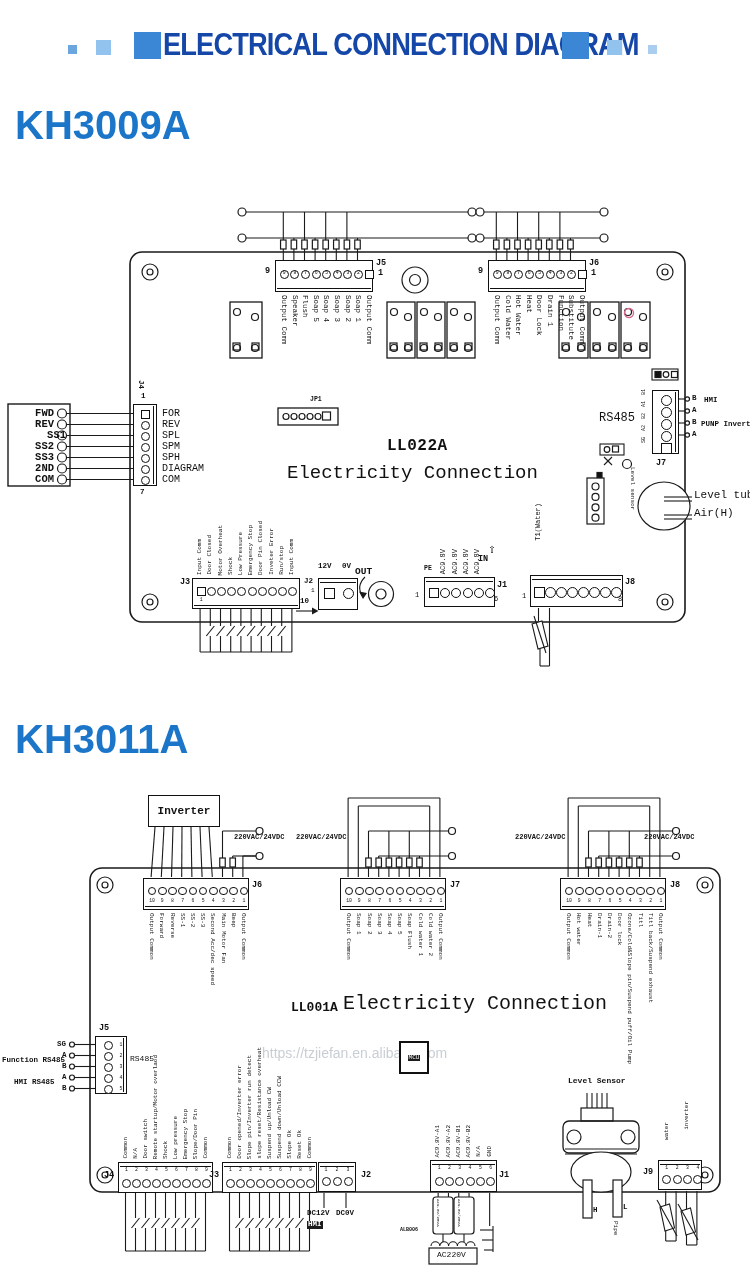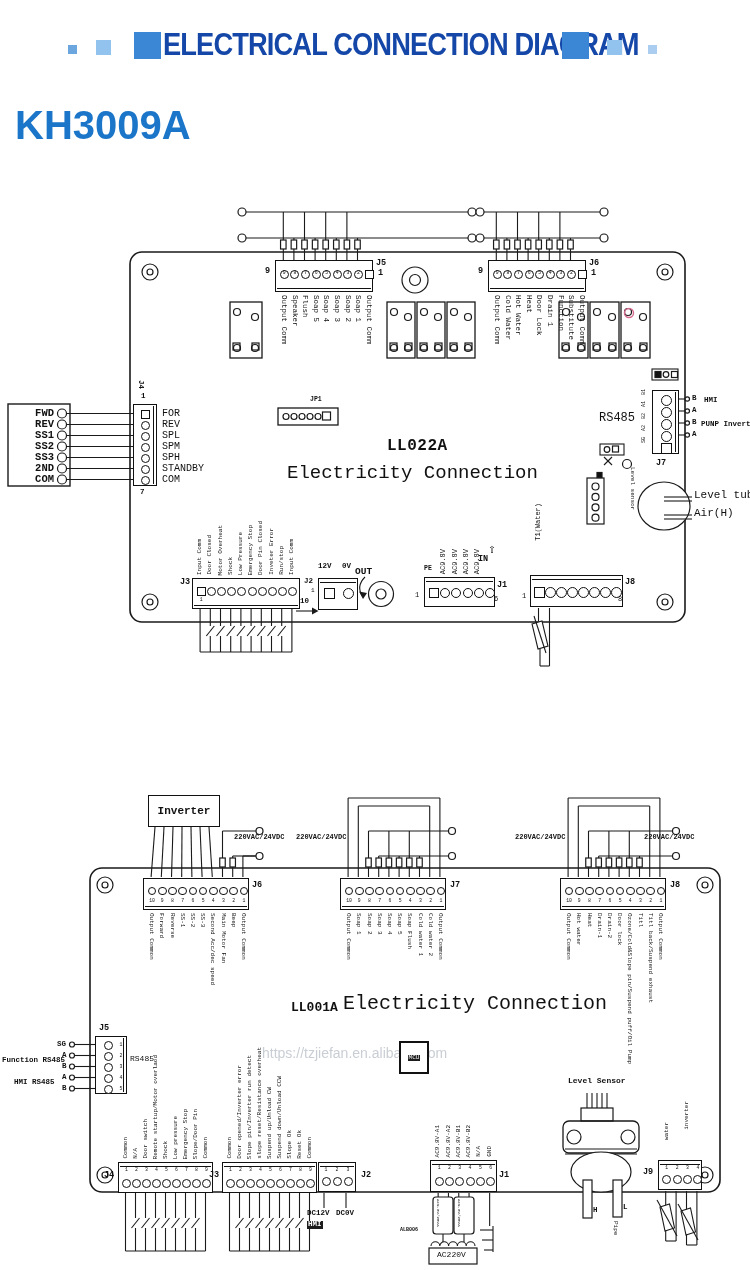--- a/index.html
+++ b/index.html
@@ -443,20 +443,21 @@
 
   <span class="sq" style="left:68px;top:45px;width:9px;height:9px;background:var(--sq_mid)"></span>
   <span class="sq" style="left:96px;top:40px;width:15px;height:15px;background:var(--sq_light)"></span>
   <span class="sq" style="left:134px;top:32px;width:27px;height:27px;background:var(--sq_strong)"></span>
   <div class="hdr-title">ELECTRICAL CONNECTION DIAGRAM</div>
   <span class="sq" style="left:562px;top:32px;width:27px;height:27px;background:var(--sq_strong)"></span>
   <span class="sq" style="left:607px;top:40px;width:15px;height:15px;background:var(--sq_light)"></span>
   <span class="sq" style="left:648px;top:45px;width:9px;height:9px;background:var(--sq_pale)"></span>
 
   <div class="model" style="left:15px;top:103px">KH3009A</div>
+  <div class="model" style="left:15px;top:717px">KH3011A</div>
 
   <div class="pcb" style="left:387px;top:437px;font-size:16px;font-weight:bold;letter-spacing:.5px">LL022A</div>
   <div class="sub" style="left:287px;top:462px;font-size:19px">Electricity Connection</div>
   <div class="pcb" style="left:291px;top:1000px;font-size:13px;font-weight:bold">LL001A</div>
   <div class="sub" style="left:343px;top:992px;font-size:20px">Electricity Connection</div>
 
   <div class="invbox" style="left:148px;top:795px;width:72px;height:32px">Inverter</div>
   <div class="mcu" style="left:399px;top:1041px;width:30px;height:33px">
     <span class="tag badge" style="position:static;font-size:6px">MCU</span>
   </div>
@@ -523,21 +524,21 @@
       <span class="tag" style="left: 28px; top: 3.5px; font-size: 10px;">FOR</span>
       <span class="pin-c" style="left: 6.5px; top: 16px; width: 9px; height: 9px;"></span>
       <span class="tag" style="left: 28px; top: 14.5px; font-size: 10px;">REV</span>
       <span class="pin-c" style="left: 6.5px; top: 27px; width: 9px; height: 9px;"></span>
       <span class="tag" style="left: 28px; top: 25.5px; font-size: 10px;">SPL</span>
       <span class="pin-c" style="left: 6.5px; top: 38px; width: 9px; height: 9px;"></span>
       <span class="tag" style="left: 28px; top: 36.5px; font-size: 10px;">SPM</span>
       <span class="pin-c" style="left: 6.5px; top: 49px; width: 9px; height: 9px;"></span>
       <span class="tag" style="left: 28px; top: 47.5px; font-size: 10px;">SPH</span>
       <span class="pin-c" style="left: 6.5px; top: 60px; width: 9px; height: 9px;"></span>
-      <span class="tag" style="left: 28px; top: 58.5px; font-size: 10px;">STANDBY</span>
+      <span class="tag" style="left: 28px; top: 58.5px; font-size: 10px;">DIAGRAM</span>
       <span class="pin-c" style="left: 6.5px; top: 71px; width: 9px; height: 9px;"></span>
       <span class="tag" style="left: 28px; top: 69.5px; font-size: 10px;">COM</span>
     </div>
     <div class="conn strip-b" style="left: 192px; top: 578px; width: 108px; height: 31px;">
       <span class="pin-c pin-s" style="left: 3.6px; top: 7.5px; width: 9px; height: 9px;"></span>
       <span class="pin-num" style="left: 2.1px; top: 19px; width: 12px;">1</span>
       <span class="tag vup" style="left: 4.2px; bottom: 33px; font-size: 6px;">Input Comm</span>
       <span class="pin-c" style="left: 13.8px; top: 7.5px; width: 9px; height: 9px;"></span>
       <span class="pin-num" style="left: 12.3px; top: 19px; width: 12px;"></span>
       <span class="tag vup" style="left: 14.4px; bottom: 33px; font-size: 6px;">Door Closed</span>
@@ -812,21 +813,21 @@
     <span class="tag t8b" style="left: 376px; top: 259px;">J5</span>
     <span class="tag t8b" style="left: 378px; top: 269px;">1</span>
     <span class="tag t8b" style="left: 478px; top: 267px;">9</span>
     <span class="tag t8b" style="left: 589px; top: 259px;">J6</span>
     <span class="tag t8b" style="left: 591px; top: 269px;">1</span>
     <span class="tag t7b vdown" style="left: 136px; top: 380px;">J4</span>
     <span class="tag t7b" style="left: 141px; top: 393px;">1</span>
     <span class="tag t7b" style="left: 140px; top: 489px;">7</span>
     <span class="tag t10bm tr" style="left: 8px; top: 408px; width: 46px;">FWD</span>
     <span class="tag t10bm tr" style="left: 8px; top: 419px; width: 46px;">REV</span>
-    <span class="tag t10bm tr" style="left: 8px; top: 430px; width: 46px;">SS1</span>
+    <span class="tag t10bm tr" style="left: 20px; top: 430px; width: 46px;">SS1</span>
     <span class="tag t10bm tr" style="left: 8px; top: 441px; width: 46px;">SS2</span>
     <span class="tag t10bm tr" style="left: 8px; top: 452px; width: 46px;">SS3</span>
     <span class="tag t10bm tr" style="left: 8px; top: 463px; width: 46px;">2ND</span>
     <span class="tag t10bm tr" style="left: 8px; top: 474px; width: 46px;">COM</span>
     <span class="tag t8b" style="left: 180px; top: 578px;">J3</span>
     <span class="tag t6b" style="left: 310px; top: 397px;">JP1</span>
     <span class="tag t7b" style="left: 304px; top: 578px;">J2</span>
     <span class="tag t6" style="left: 311px; top: 588px;">1</span>
     <span class="tag t7b" style="left: 300px; top: 598px;">10</span>
     <span class="tag t7b" style="left: 318px; top: 563px;">12V</span>

